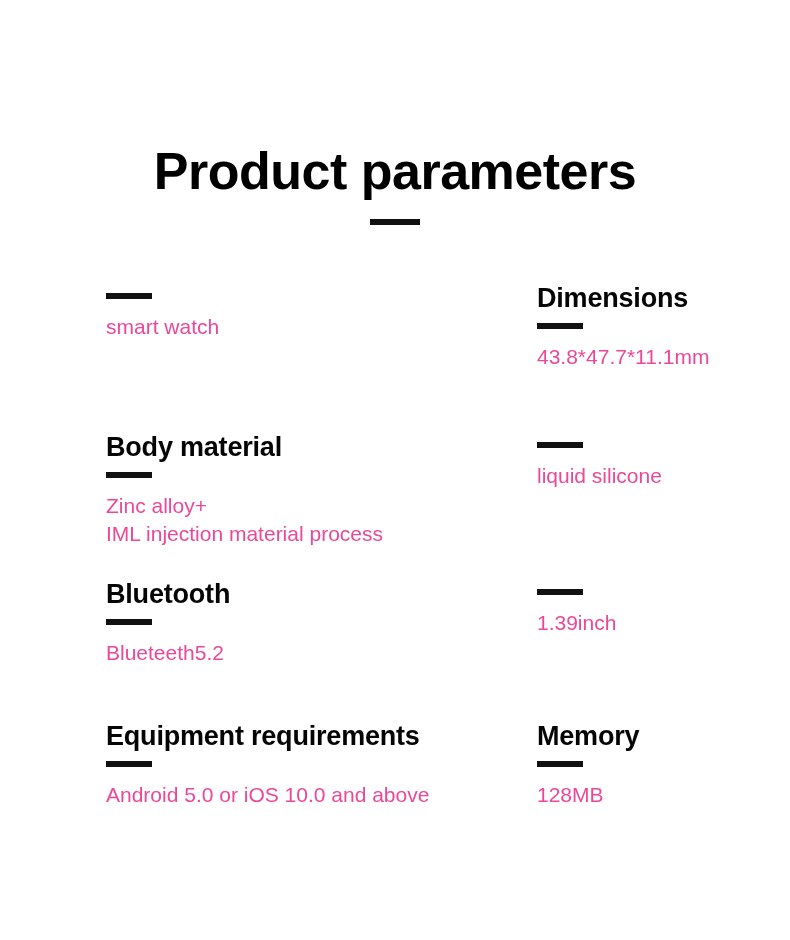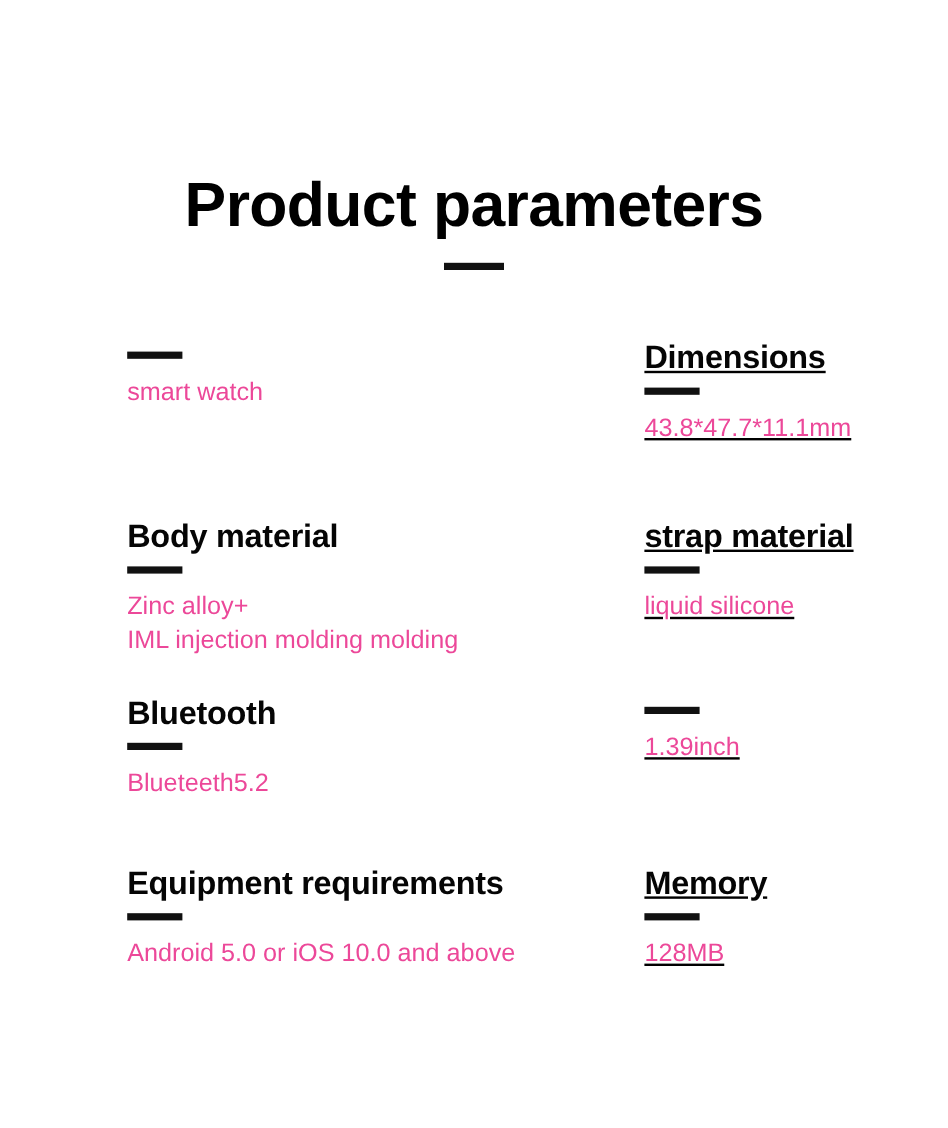--- a/index.html
+++ b/index.html
@@ -57,21 +57,21 @@
 
   .param-row {
     position: relative;
     display: block;
   }
 
   .param-cell {
     position: absolute;
   }
   .col-left  { left: 0px; }
-  .col-right { left: 431px; text-decoration: underline; }
+  .col-right { left: 431px; }
 
   .param-label {
     font-size: 27px;
     font-weight: 600;
     color: #050505;
     line-height: 1.1;
     letter-spacing: -0.2px;
     white-space: nowrap;
   }
 
@@ -111,24 +111,23 @@
           <div class="param-label">Dimensions</div>
           <div class="param-rule"></div>
           <div class="param-value">43.8*47.7*11.1mm</div>
         </div>
       </div>
       <div class="param-row" style="position: absolute; top: 149px; left: 0px; width: 648px;">
         <div class="param-cell col-left">
           <div class="param-label">Body material</div>
           <div class="param-rule"></div>
           <div class="param-value">Zinc alloy+
-IML injection molding molding</div>
+IML injection material process</div>
         </div>
         <div class="param-cell col-right">
-          <div class="param-label">strap material</div>
           <div class="param-rule"></div>
           <div class="param-value">liquid silicone</div>
         </div>
       </div>
       <div class="param-row" style="position: absolute; top: 296px; left: 0px; width: 648px;">
         <div class="param-cell col-left">
           <div class="param-label">Bluetooth</div>
           <div class="param-rule"></div>
           <div class="param-value">Blueteeth5.2</div>
         </div>

